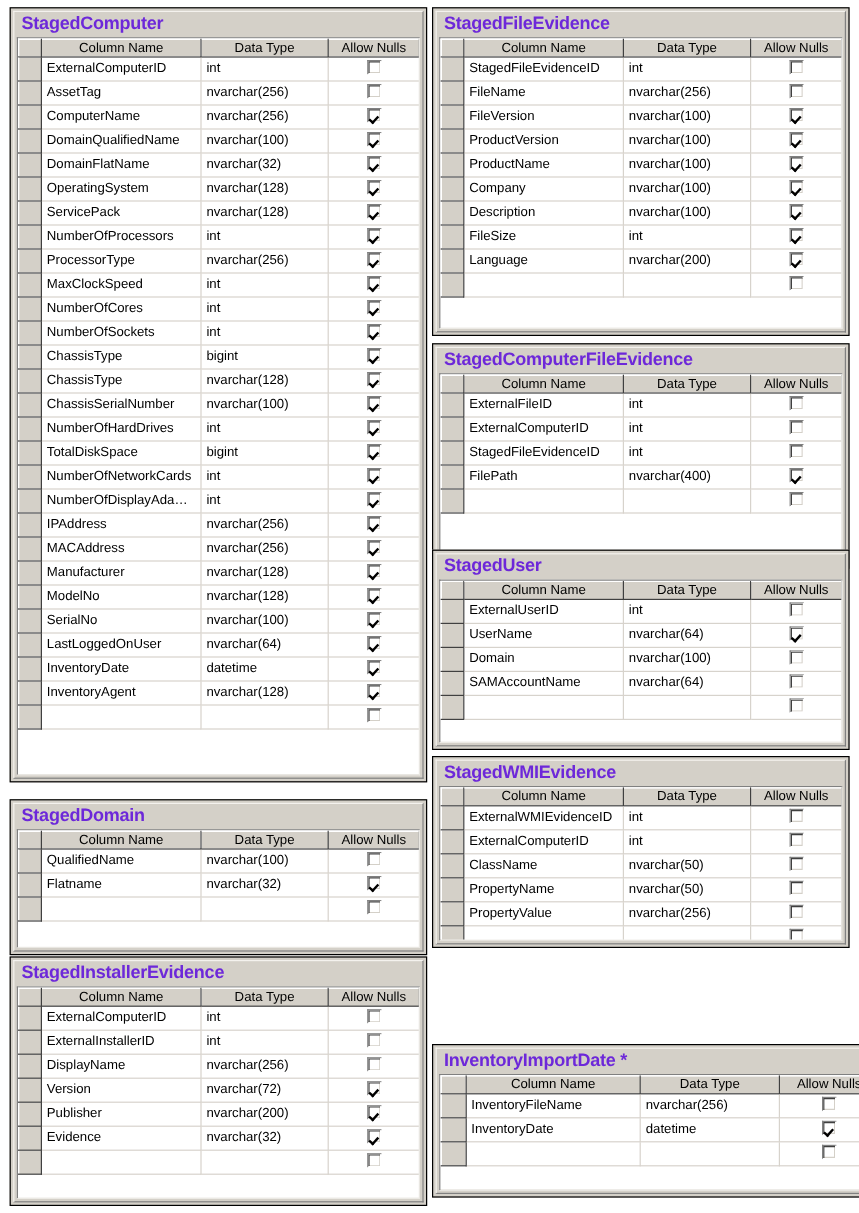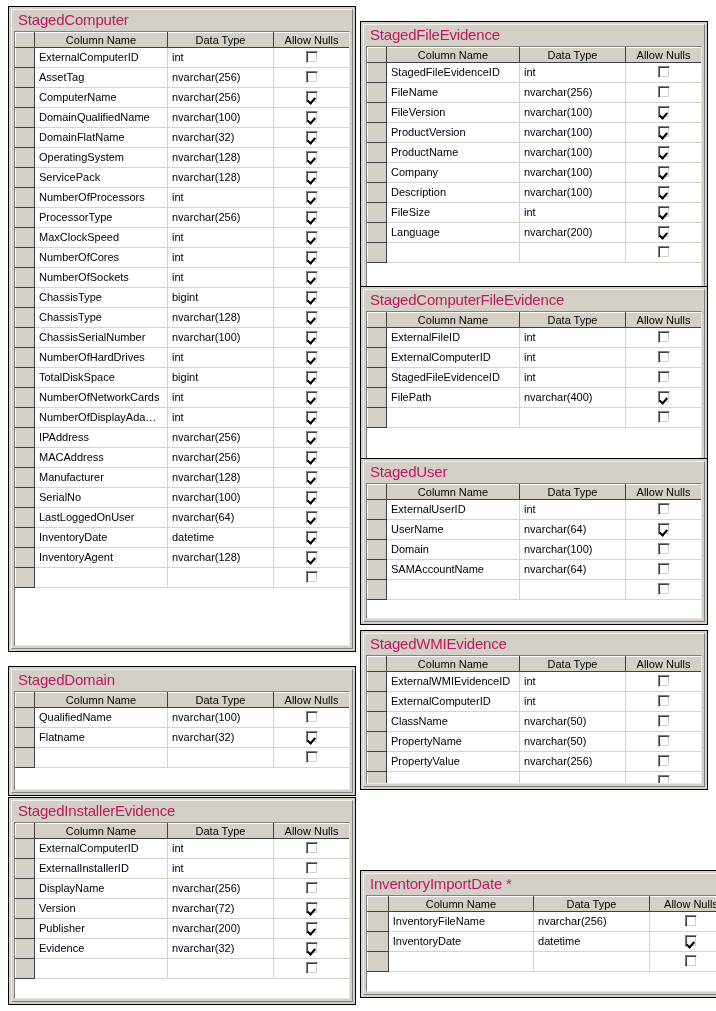--- a/index.html
+++ b/index.html
@@ -30,22 +30,22 @@
     border-right-color: #808080;
     border-bottom-color: #808080;
     height: 100%;
     box-sizing: border-box;
     background: #d4d0c8;
     display: flex;
     flex-direction: column;
   }
   .tbl-title {
     font-size: 15px;
-    font-weight: normal;
-    color: #be185d;
+    font-weight: bold;
+    color: #6d28d9;
     padding: 1px 0 2px 6px;
     line-height: 18px;
     letter-spacing: -0.2px;
     white-space: nowrap;
     flex: 0 0 auto;
   }
 
   
   .grid-wrap {
     margin: 0 2px 2px 2px;
@@ -298,20 +298,26 @@
                 <td class="nulls"><span class="cb on"></span></td>
               </tr>
               <tr>
                 <td class="sel"></td>
                 <td>Manufacturer</td>
                 <td>nvarchar(128)</td>
                 <td class="nulls"><span class="cb on"></span></td>
               </tr>
               <tr>
                 <td class="sel"></td>
+                <td>ModelNo</td>
+                <td>nvarchar(128)</td>
+                <td class="nulls"><span class="cb on"></span></td>
+              </tr>
+              <tr>
+                <td class="sel"></td>
                 <td>SerialNo</td>
                 <td>nvarchar(100)</td>
                 <td class="nulls"><span class="cb on"></span></td>
               </tr>
               <tr>
                 <td class="sel"></td>
                 <td>LastLoggedOnUser</td>
                 <td>nvarchar(64)</td>
                 <td class="nulls"><span class="cb on"></span></td>
               </tr>
@@ -441,21 +447,21 @@
                 <td class="sel"></td>
                 <td></td>
                 <td></td>
                 <td class="nulls"><span class="cb"></span></td>
               </tr>
             </tbody>
           </table>
         </div>
       </div>
     </div>
-    <div class="tbl" style="left: 360px; top: 21px; width: 348px; height: 274px;">
+    <div class="tbl" style="left: 360px; top: 6px; width: 348px; height: 274px;">
       <div class="tbl-inner">
         <div class="tbl-title">StagedFileEvidence</div>
         <div class="grid-wrap">
           <table class="grid">
             <colgroup>
               <col class="c-sel">
               <col class="c-name">
               <col class="c-type">
               <col class="c-null">
             </colgroup>

